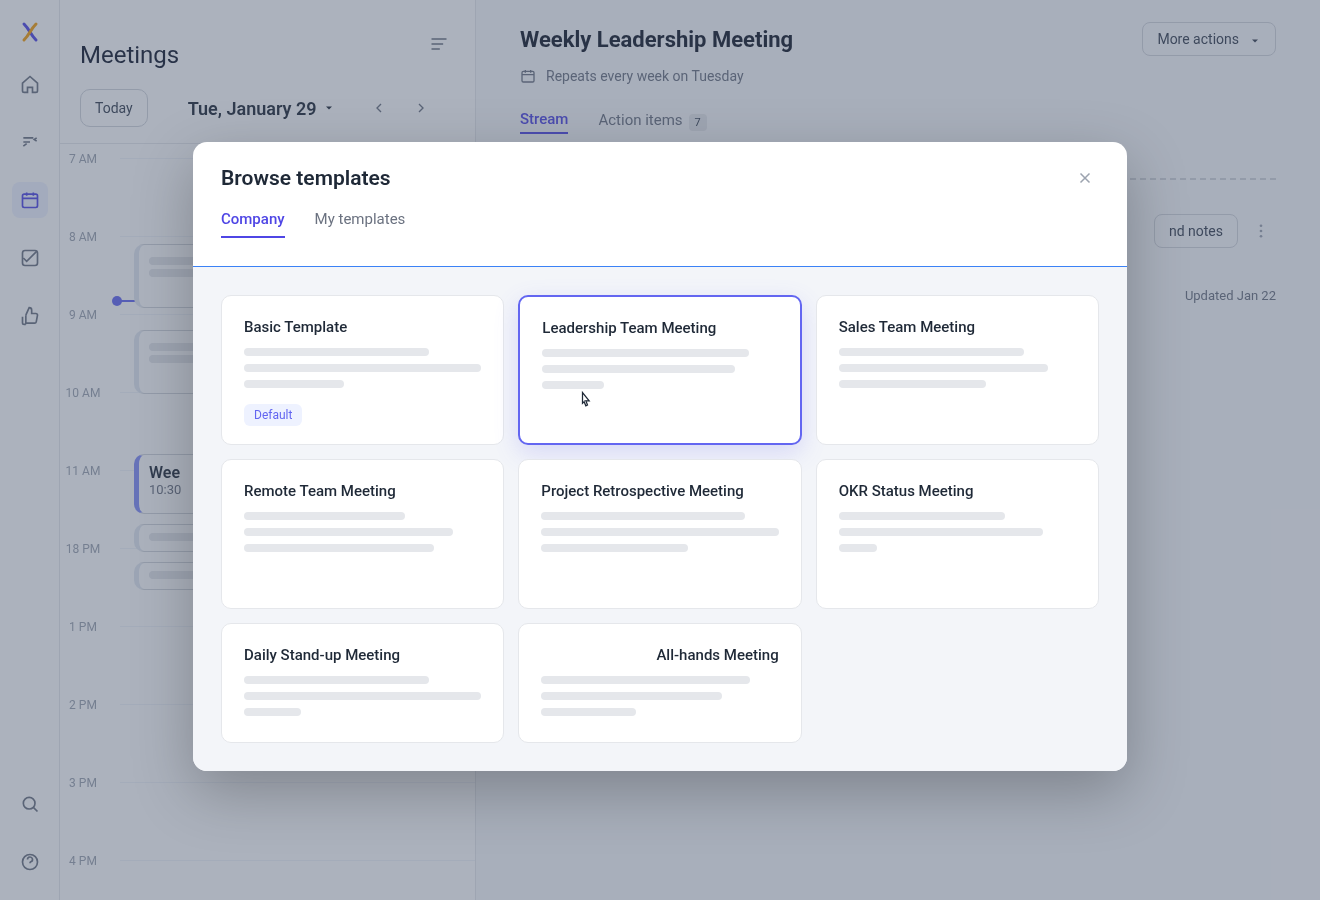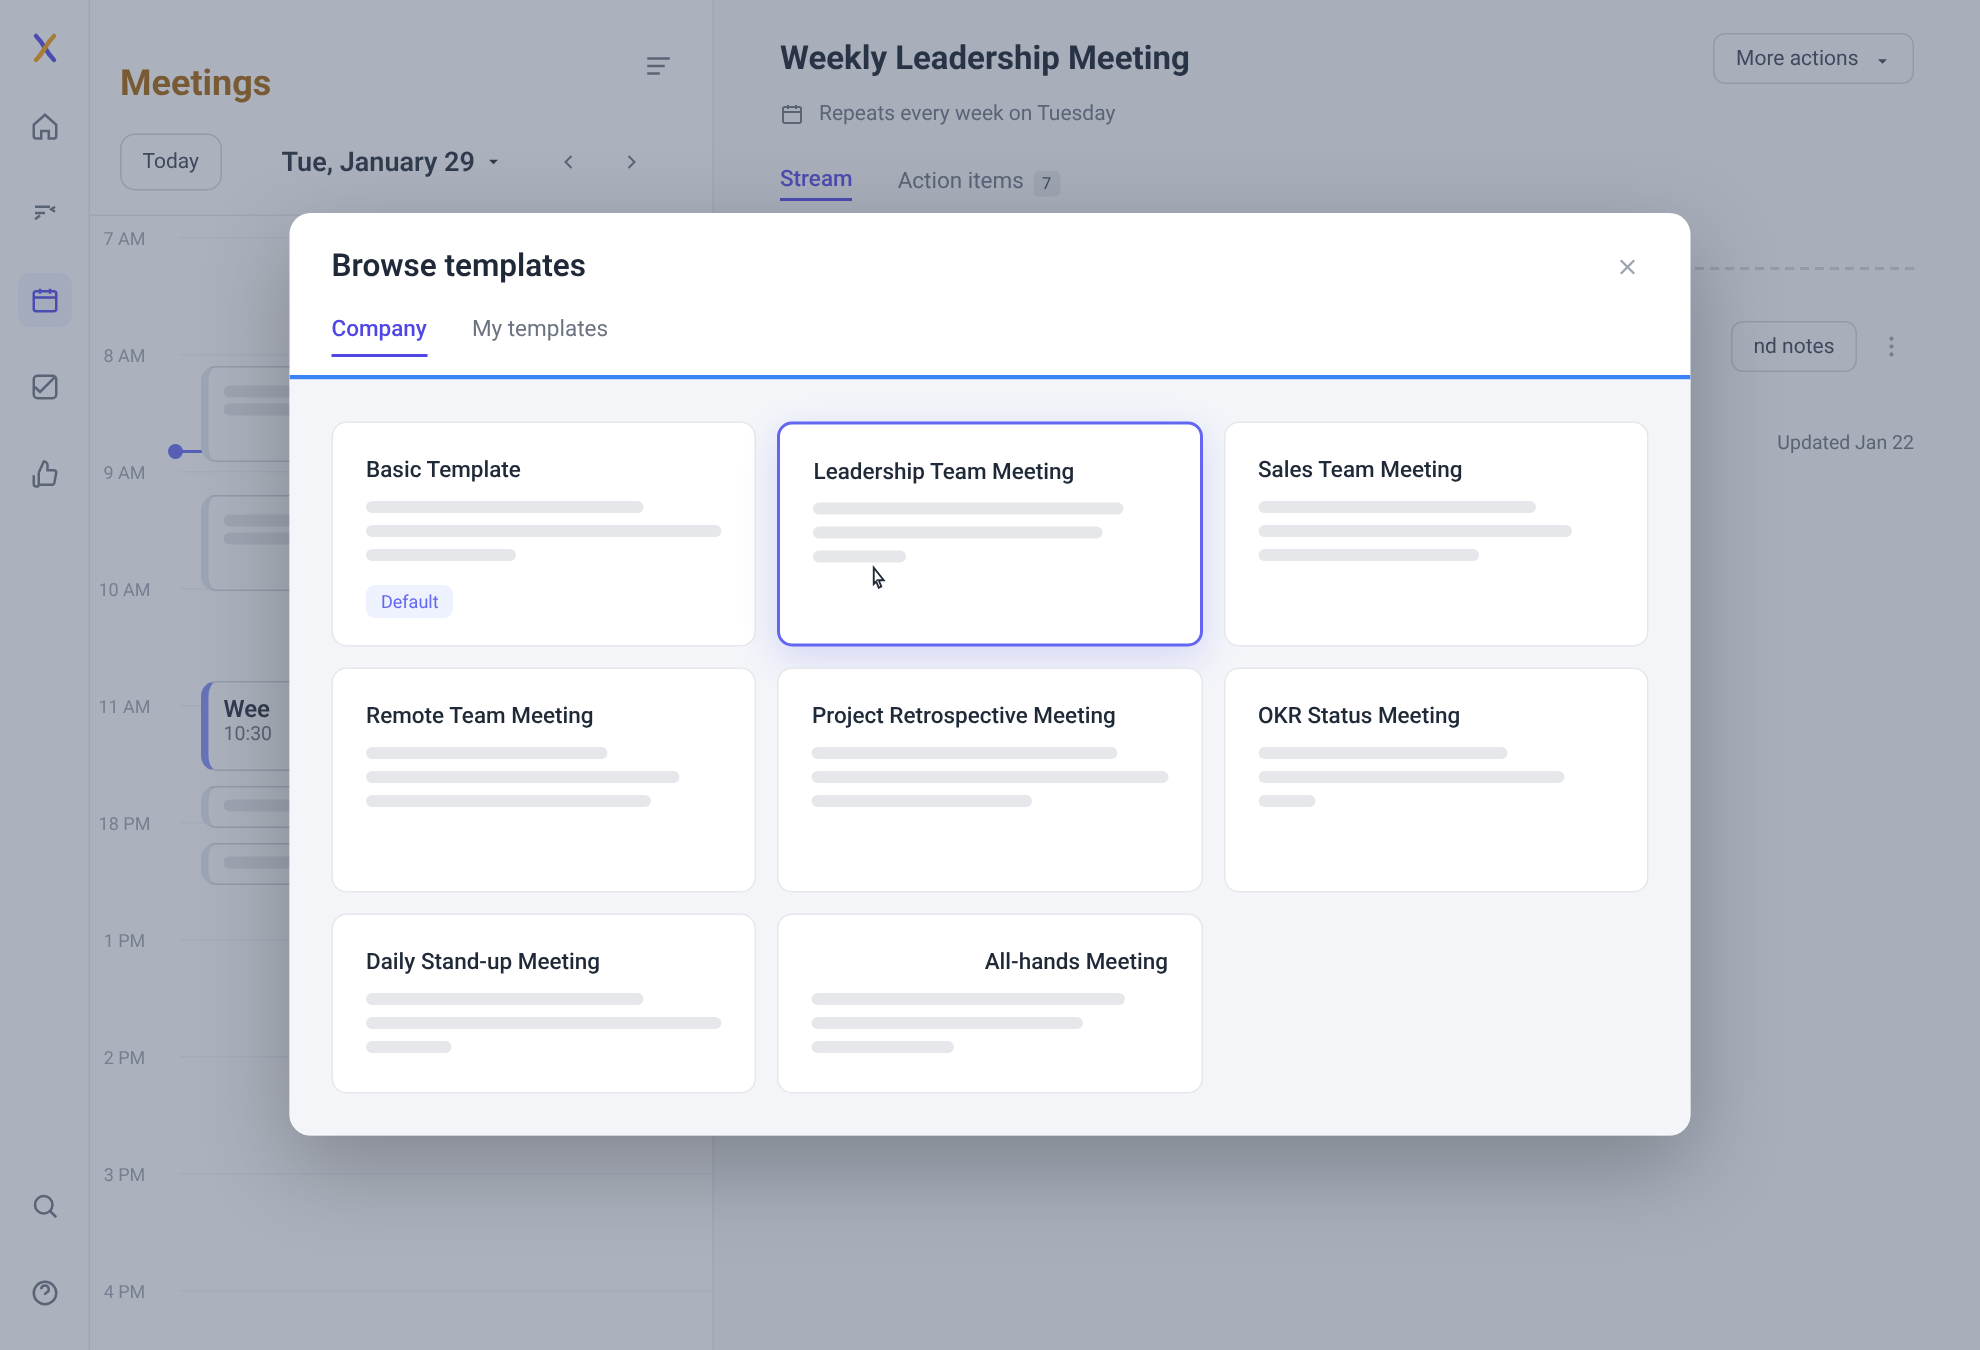--- a/index.html
+++ b/index.html
@@ -17,21 +17,21 @@
     .rail-icon.active { background: #eef2ff; color: #4f46e5; }
     .rail-bottom { margin-top: auto; margin-bottom: 20px; display: flex; flex-direction: column; gap: 22px; align-items: center; }
 
     
     .calendar-panel {
       position: absolute; left: 60px; top: 0; bottom: 0; width: 416px;
       background: #fff; border-right: 1px solid #e5e7eb;
       display: flex; flex-direction: column;
     }
     .cal-header { display: flex; align-items: center; padding: 18px 20px 14px; }
-    .cal-title { font-size: 24px; font-weight: 700; color: #a16207; flex: 1; margin-top: 23px; }
+    .cal-title { font-size: 24px; font-weight: 400; color: #0f172a; flex: 1; margin-top: 23px; }
     .cal-menu-btn { width: 32px; height: 32px; display: flex; align-items: center; justify-content: center; border-radius: 6px; color: #6b7280; cursor: pointer; }
     .cal-controls { display: flex; align-items: center; padding: 6px 20px 16px; gap: 14px; }
     .today-btn { padding: 10px 14px; border: 1px solid #d1d5db; border-radius: 10px; font-size: 14px; background: #fff; color: #374151; cursor: pointer; }
     .date-select { display: flex; align-items: center; gap: 6px; font-size: 18px; font-weight: 600; color: #1f2937; cursor: pointer; margin-left: 26px;}
     .nav-arrow { width: 28px; height: 28px; display: flex; align-items: center; justify-content: center; color: #6b7280; cursor: pointer; }
     .cal-divider { height: 1px; background: #e5e7eb; width: 100%; }
     .day-grid { flex: 1; overflow: hidden; position: relative; padding-left: 56px; }
     .hour-row { position: absolute; left: 0; right: 0; height: 78px; }
     .hour-label { position: absolute; left: 0; width: 56px; text-align: center; padding-right: 10px; font-size: 12px; color: #9ca3af; transform: translateY(-6px); }
     .hour-line { position: absolute; left: 60px; right: 0; top: 0; border-top: 1px solid #f1f5f9; }
@@ -72,21 +72,21 @@
     }
     .modal {
       width: 934px; background: #fff; border-radius: 14px;
       box-shadow: 0 20px 60px rgba(0,0,0,0.25);
       overflow: hidden;
       position: relative;
     }
     .modal-head { display: flex; align-items: center; padding: 22px 28px 18px; }
     .modal-title { font-size: 21px; font-weight: 600; color: #1f2937; }
     .modal-close { margin-left: auto; width: 28px; height: 28px; display: flex; align-items: center; justify-content: center; color: #9ca3af; cursor: pointer; }
-    .modal-tabs { display: flex; gap: 30px; padding: 0 28px 12px; font-size: 15px; color: #6b7280; border-bottom: 3px solid #3b82f6; }
+    .modal-tabs { display: flex; gap: 30px; padding: 0 28px 28px; font-size: 15px; color: #6b7280; border-bottom: 1px solid #3b82f6; }
     .modal-tabs .tab { padding-bottom: 8px; }
     .modal-body {
       background: #f3f5f9; padding: 28px;
       display: grid; grid-template-columns: repeat(3, 1fr);
       gap: 14px;
       max-height: 540px; overflow: hidden;
     }
     .tpl-card { background: #fff; border: 1px solid #e5e7eb; border-radius: 10px; padding: 22px 22px 18px; min-height: 150px; position: relative; cursor: pointer; }
     .tpl-card.selected { border: 2px solid #6366f1; box-shadow: 0 8px 24px rgba(99,102,241,0.2); }
     .tpl-name { font-size: 15px; font-weight: 500; color: #1f2937; margin-bottom: 12px; }

